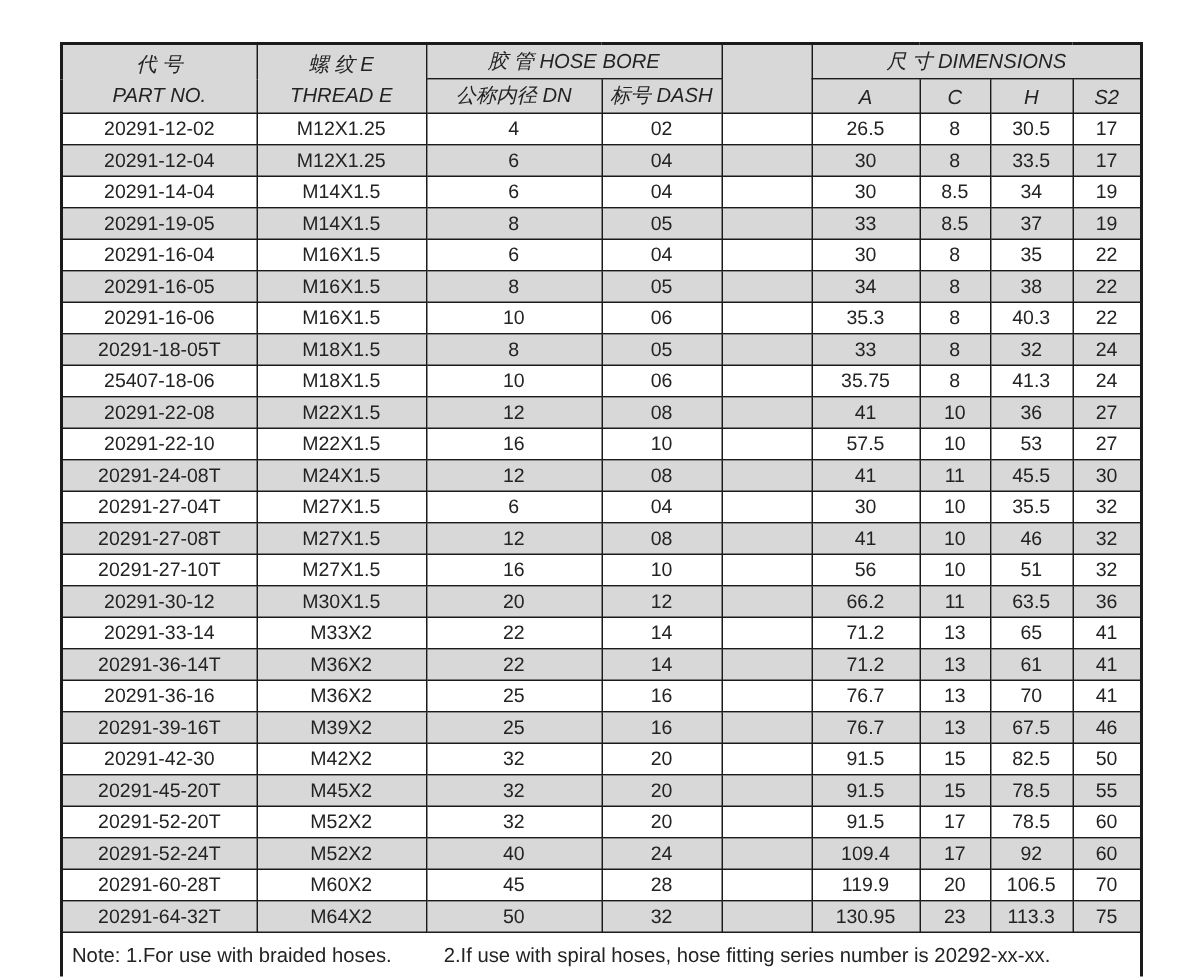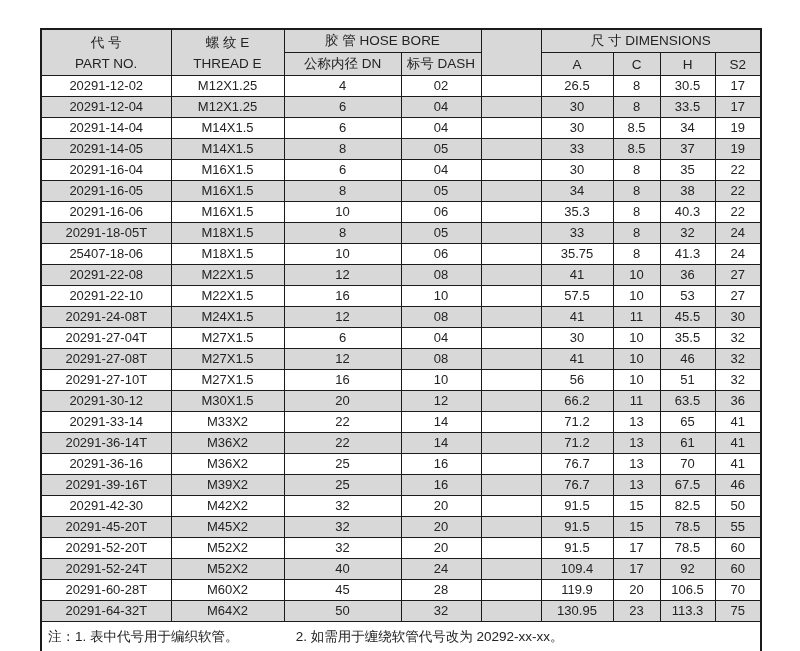--- a/index.html
+++ b/index.html
@@ -20,21 +20,21 @@
   }
   .spec th, .spec td {
     border: 1px solid #1b1b1b;
     text-align: center;
     vertical-align: middle;
     padding: 0;
     font-weight: normal;
     overflow: hidden;
     white-space: nowrap;
   }
-  .spec thead th { background: #d8d8d8; font-size: 13.5px; }
+  .spec thead th { background: #d8d8d8; font-size: 13.5px; font-style: italic; }
   .spec thead tr.h1 th { height: 22px; }
   .spec thead tr.h2 th { height: 22px; margin-top: 24px; }
   .spec thead th.merged { line-height: 21px; }
   .spec tbody td { height: 20px; line-height: 20px; font-size: 13px; background: #ffffff; }
   .spec tbody tr:nth-child(even) td { background: #d8d8d8; }
   .spec tfoot td {
     background: #ffffff;
     text-align: left;
     padding: 4px 0 5px 6px;
     font-size: 13.5px;
@@ -111,21 +111,21 @@
           <td>M14X1.5</td>
           <td>6</td>
           <td>04</td>
           <td></td>
           <td>30</td>
           <td>8.5</td>
           <td>34</td>
           <td>19</td>
         </tr>
         <tr>
-          <td>20291-14-05</td>
+          <td>20291-19-05</td>
           <td>M14X1.5</td>
           <td>8</td>
           <td>05</td>
           <td></td>
           <td>33</td>
           <td>8.5</td>
           <td>37</td>
           <td>19</td>
         </tr>
         <tr>
@@ -367,24 +367,20 @@
           <td></td>
           <td>130.95</td>
           <td>23</td>
           <td>113.3</td>
           <td>75</td>
         </tr>
       </tbody>
     <tfoot>
       <tr>
         <td colspan="9">
-          <div class="note-line">
-            <span class="note-seg-1">注：1. 表中代号用于编织软管。</span>
-            <span class="note-seg-2">2. 如需用于缠绕软管代号改为 20292-xx-xx。</span>
-          </div>
           <div class="note-line">
             <span class="note-seg-1">Note: 1.For use with braided hoses.</span>
             <span class="note-seg-2">2.If use with spiral hoses, hose fitting series number is 20292-xx-xx.</span>
           </div>
         </td>
       </tr>
     </tfoot>
   </table>
 </div>
 

